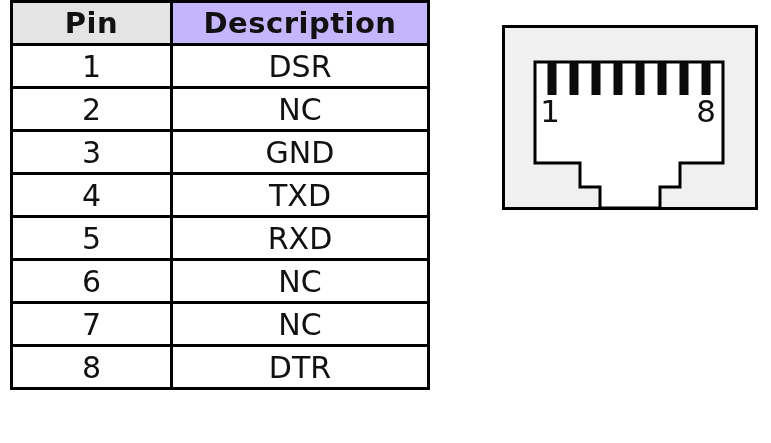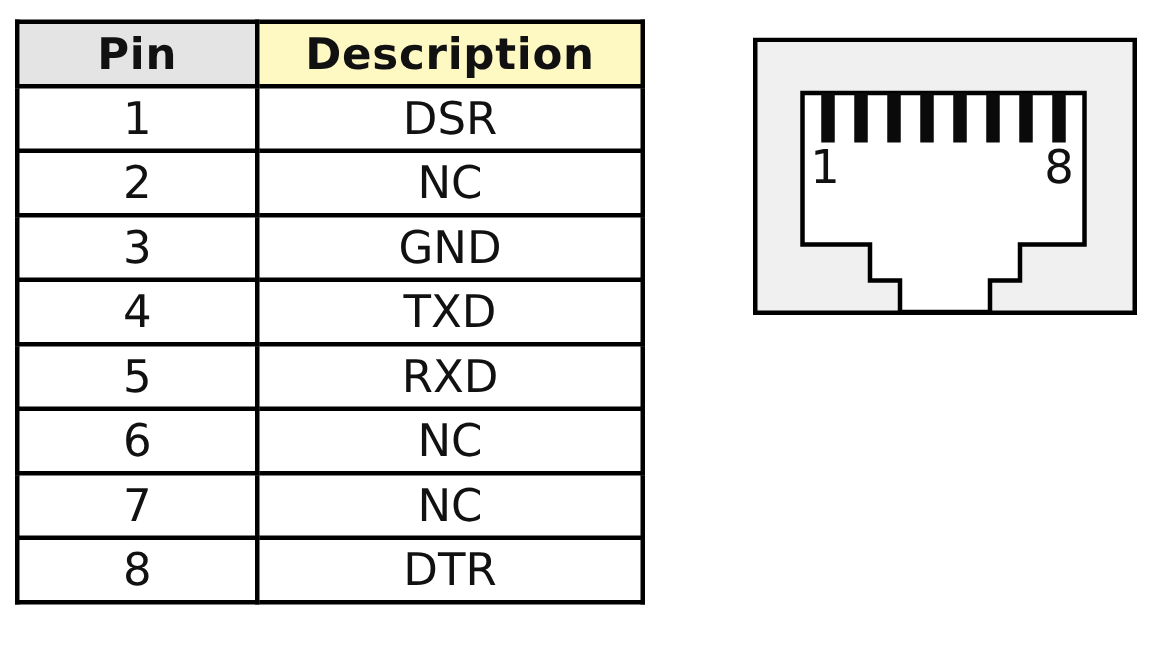--- a/index.html
+++ b/index.html
@@ -7,21 +7,21 @@
     width: 771px; height: 443px;
     background: #ffffff;
     font-family: "DejaVu Sans", sans-serif;
     overflow: hidden;
   }
   .page { position: relative; width: 771px; height: 443px; }
 
   
   table.pin-table {
     position: absolute;
-    left: 10px; top: 13px;
+    left: 10px; top: 0;
     width: 417px;
     border-collapse: collapse;
     table-layout: fixed;
   }
   .pin-table th, .pin-table td {
     border: 3px solid #000000;
     text-align: center;
     vertical-align: middle;
     height: 43px;
     color: #111111;
@@ -58,21 +58,21 @@
 <div class="page">
 
   <table class="pin-table">
     <colgroup>
       <col class="col-pin">
       <col class="col-desc">
     </colgroup>
     <thead>
       <tr>
         <th style="background: rgb(228, 228, 228);">Pin</th>
-        <th style="background: #fef9c3;">Description</th>
+        <th style="background: #c4b5fd;">Description</th>
       </tr>
     </thead>
     <tbody>
         <tr>
           <td>1</td>
           <td>DSR</td>
         </tr>
         <tr>
           <td>2</td>
           <td>NC</td>

